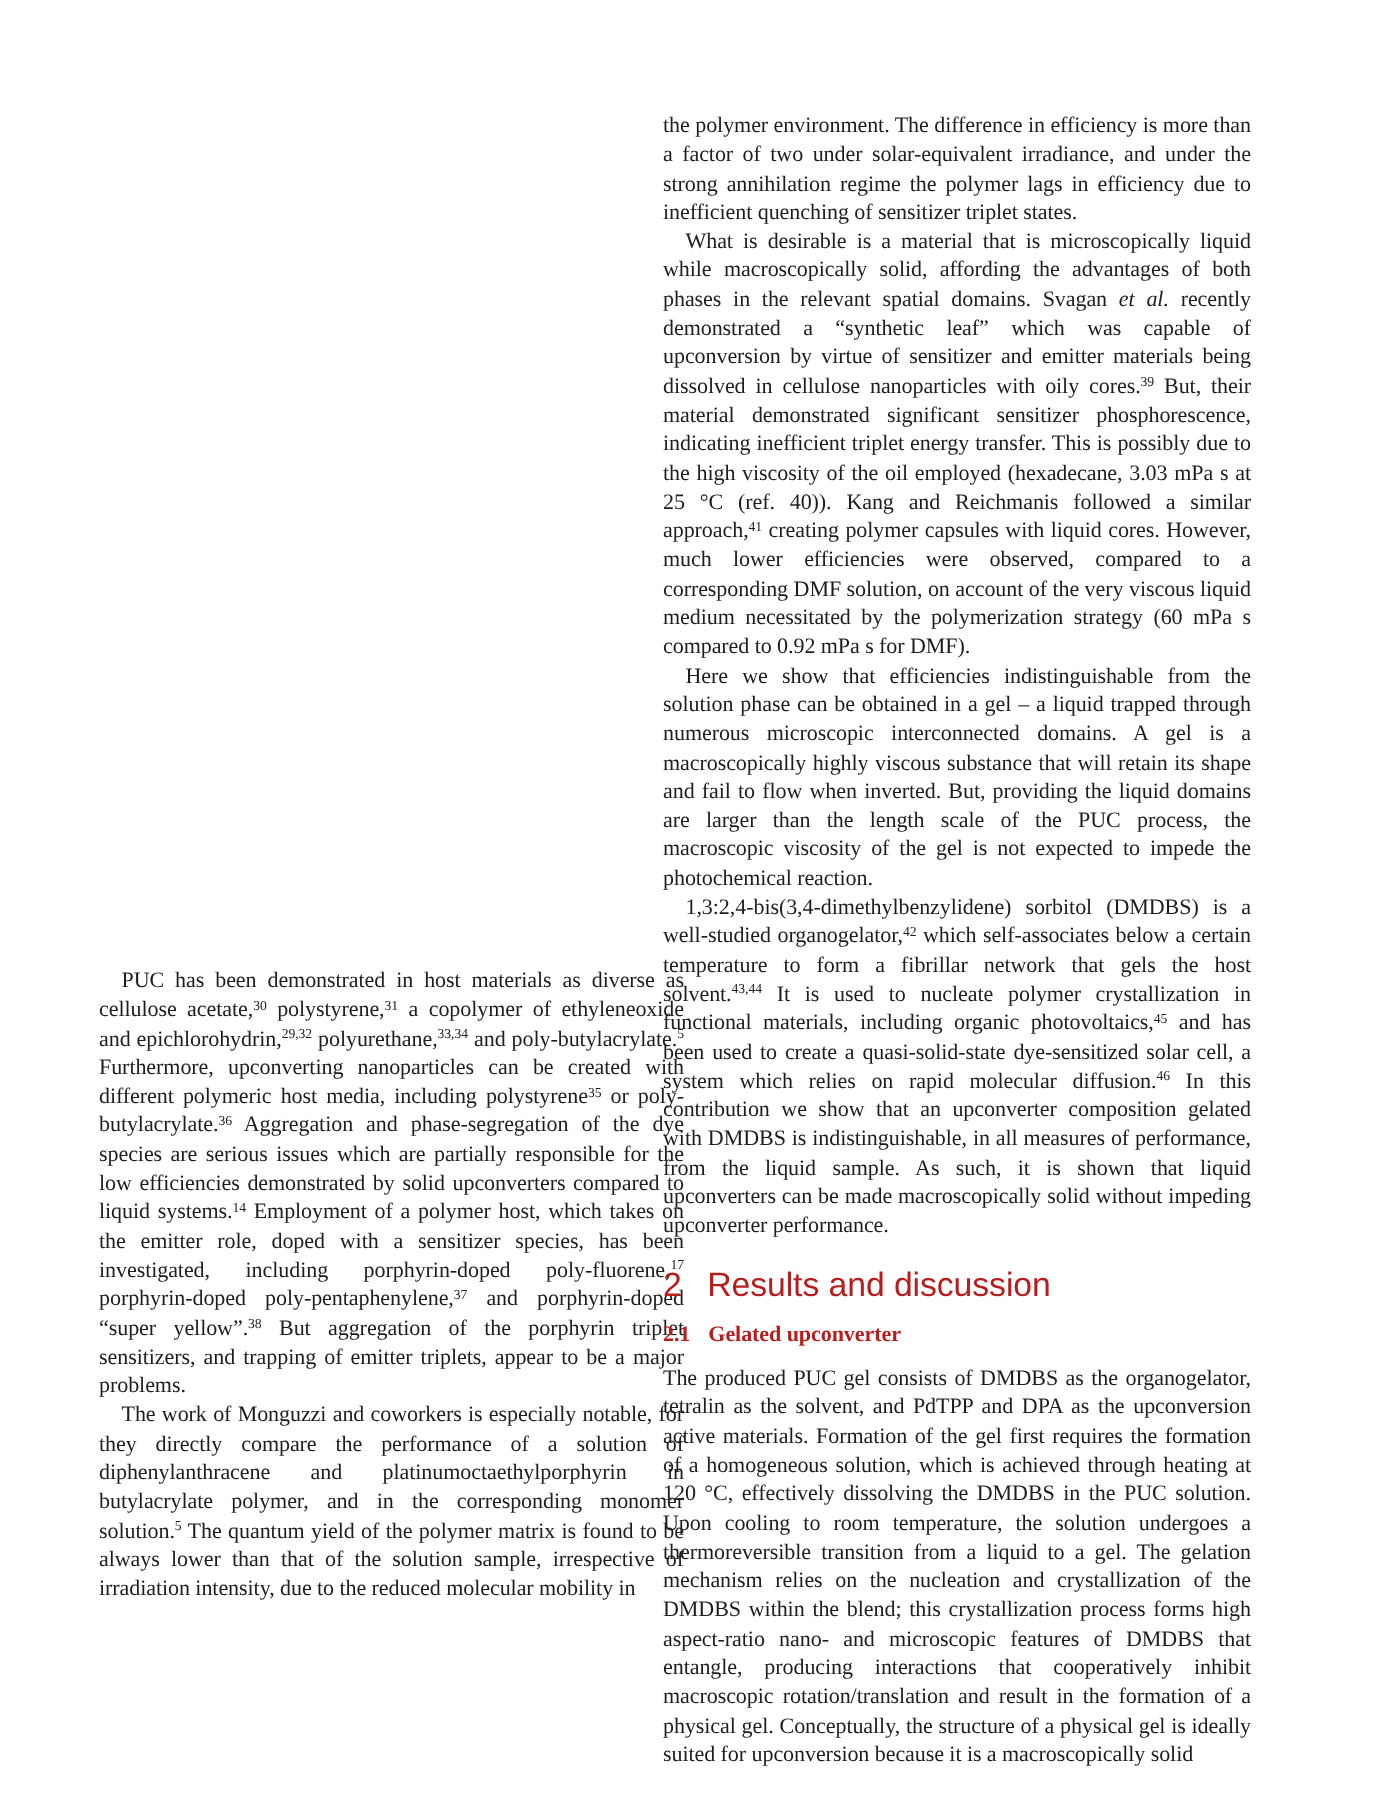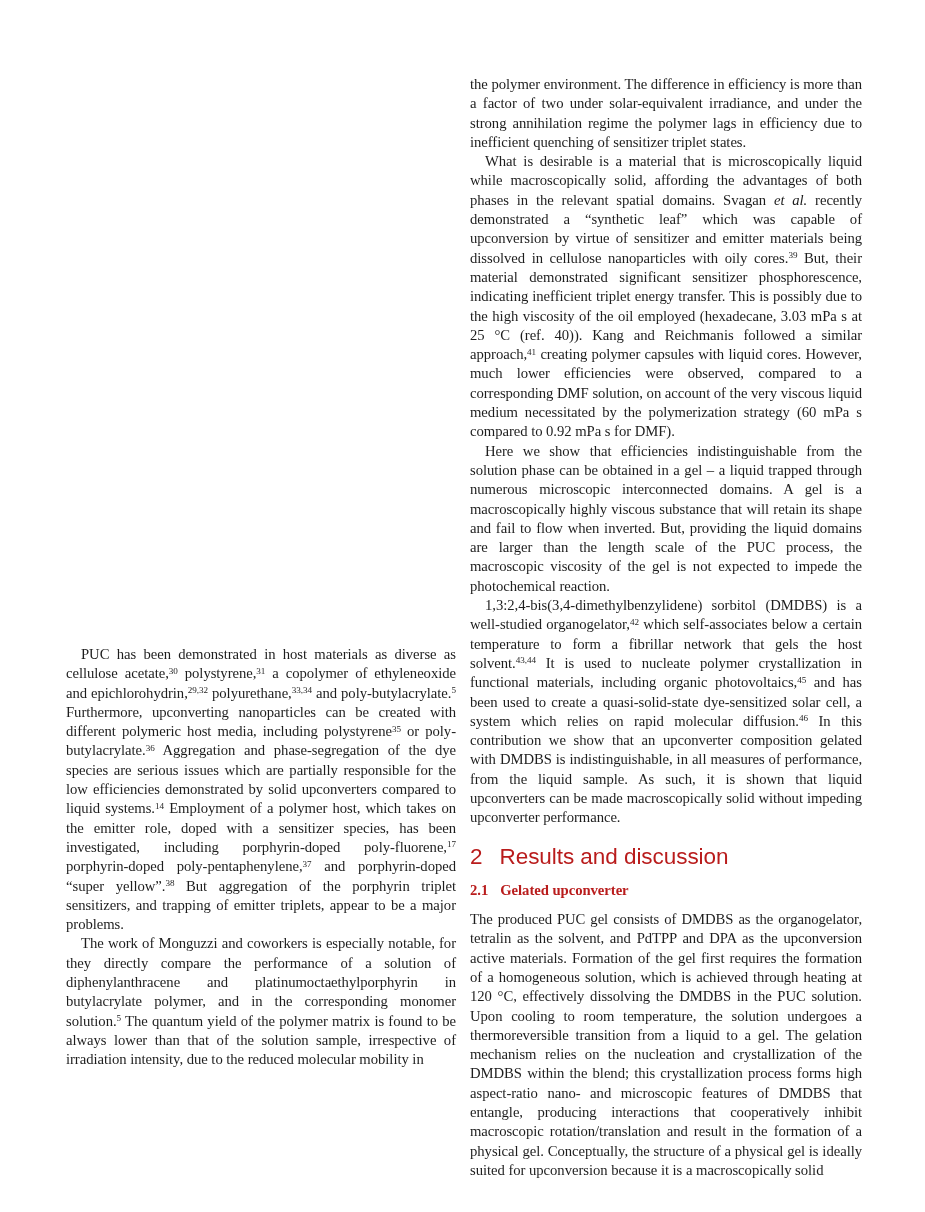--- a/index.html
+++ b/index.html
@@ -22,21 +22,21 @@
     font-size: 14.7px;
     line-height: 19.3px;
     letter-spacing: -0.05px;
   }
   .column-left {
     left: 66px;
     top: 645px;
     width: 390px;
   }
   .column-right {
-    left: 470px;
+    left: 442px;
     top: 75px;
     width: 392px;
   }
   p {
     margin: 0;
   }
   p.indent {
     text-indent: 15px;
   }
   sup {

